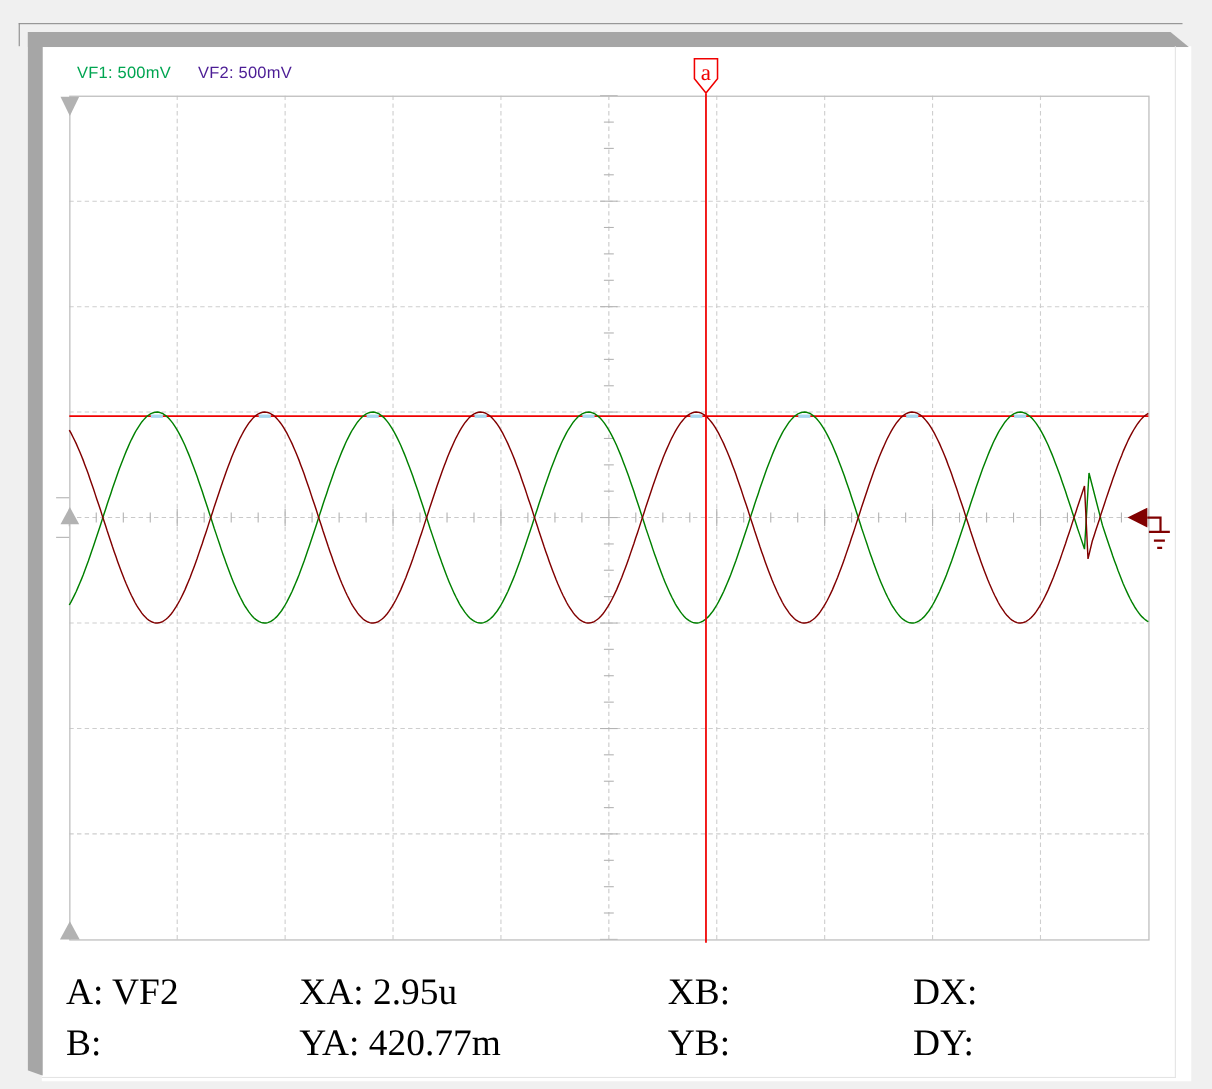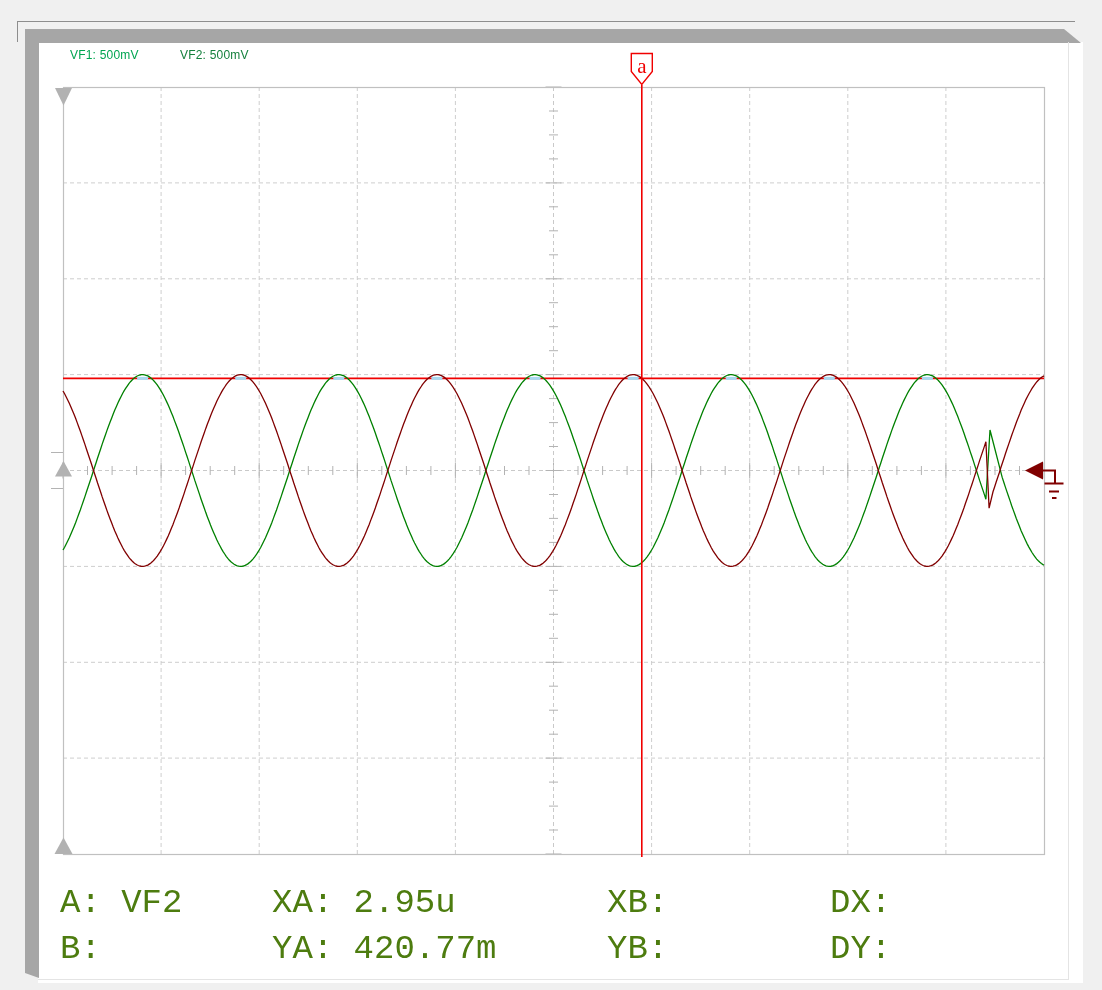--- a/index.html
+++ b/index.html
@@ -9,24 +9,24 @@
   #frame-line-h{left:17px;top:21px;width:1058px;height:1px;background:#8d8d8d}
   #frame-line-v{left:17px;top:21px;width:1px;height:21px;background:#8d8d8d}
   #page{left:38px;top:42px;width:1045px;height:941px;background:#ffffff}
   #band-top{left:25px;top:29px;width:1056px;height:14px;background:#a6a6a6;
             clip-path:polygon(0 0,1039px 0,1056px 14px,0 14px)}
   #band-left{left:25px;top:29px;width:14px;height:949px;background:#a6a6a6;
              clip-path:polygon(0 0,14px 0,14px 949px,0 944px)}
   #page-edge-r{left:1068px;top:42px;width:1px;height:938px;background:#e4e4e4}
   #page-edge-b{left:38px;top:979px;width:1031px;height:1px;background:#e4e4e4}
   #plot-svg{left:0;top:0}
-  .legend-item{position:absolute;top:48px;font-size:12px;letter-spacing:0.2px}
+  .legend-item{position:absolute;top:58px;font-size:15px;letter-spacing:0.2px}
   #legend-vf1{left:70px;color:#00a551}
-  #legend-vf2{left:180px;color:#15803d}
-  .readout{position:absolute;font-family:Liberation Mono, monospace;font-size:34px;color:#4d7c0f;white-space:pre}
+  #legend-vf2{left:180px;color:#4c1d95}
+  .readout{position:absolute;font-family:Liberation Serif, serif;font-size:34px;color:#000000;white-space:pre}
   .r1{top:884px}.r2{top:930px}
   .c1{left:60px}.c2{left:272px}.c3{left:607px}.c4{left:830px}
   .grid{stroke:#cecece;stroke-width:1;stroke-dasharray:4 3}
   .axis{stroke:#c9c9c9;stroke-width:1;stroke-dasharray:4 3}
   .tick{stroke:#b3b3b3;stroke-width:1}
   .curve{fill:none;stroke-width:1.3}
   .redline{stroke:#f00000;stroke-width:1.6}
   .marker{fill:#b2b2b2}
   #plot-border{fill:none;stroke:#c0c0c0;stroke-width:1.2}
   #cursor-flag polygon{fill:#ffffff;stroke:#f00000;stroke-width:1.4}

